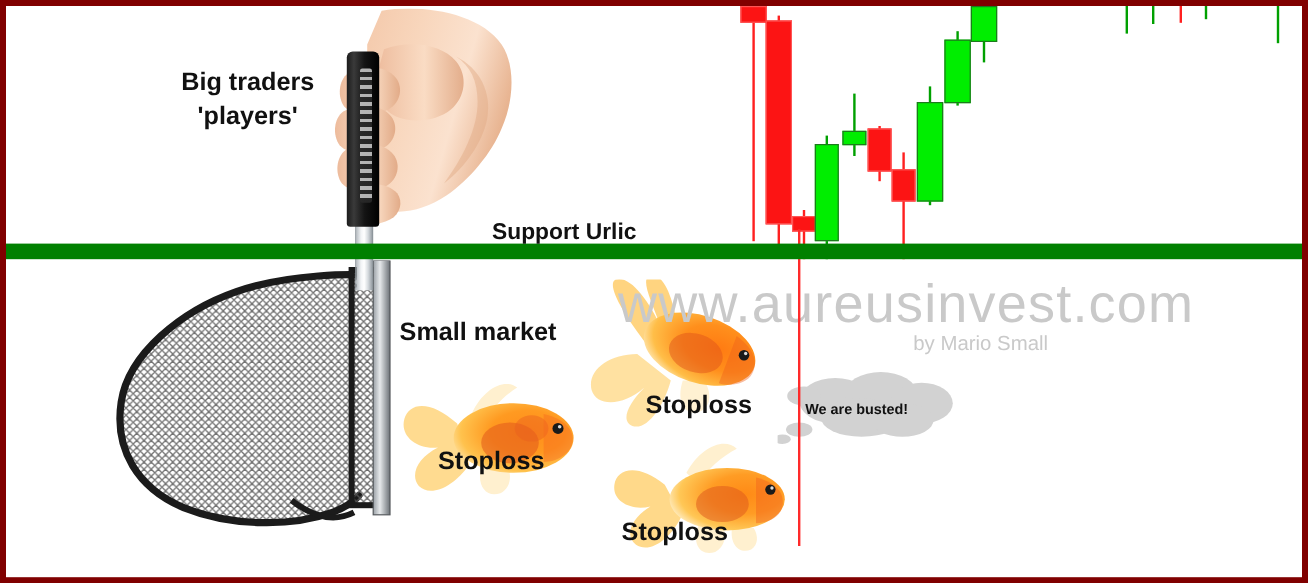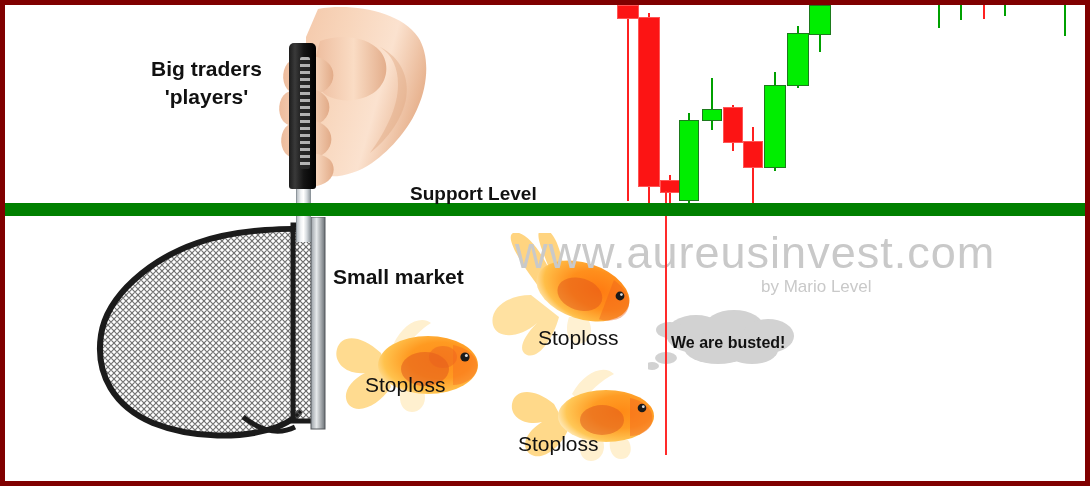--- a/index.html
+++ b/index.html
@@ -120,41 +120,41 @@
     position:absolute;
     left:88px;top:212px;
     width:250px;height:230px;
     z-index:18;
   }
 
   
   .fish{position:absolute;z-index:24;}
   .fish-label{
     position:absolute;
-    font-size:21px;font-weight:normal;color:#111;
+    font-size:21px;font-weight:bold;color:#111;
     z-index:27;white-space:nowrap;
   }
   .small-traders{
     position:absolute;
     left:328px;top:260px;
     font-size:21px;font-weight:bold;color:#111;
     z-index:27;white-space:nowrap;
   }
 
   
   .bubble{
     position:absolute;
     left:643px;top:303px;
     width:160px;height:62px;
     z-index:26;
   }
   .bubble-text{
     position:absolute;
     left:666px;top:329px;
-    font-size:16px;font-weight:bold;color:#111;
+    font-size:12px;font-weight:bold;color:#111;
     z-index:29;white-space:nowrap;
   }
 </style>
 </head>
 <body>
 
 <div id="canvas" style="border-color: rgb(128, 0, 0);">
 
   <div class="chart" id="chart">
       <div class="candle down" style="left: 612px; width: 22px; top: 0px; height: 211px;">
@@ -210,21 +210,21 @@
         <div class="wick" style="top: 0px; height: 11px;"></div>
       </div>
       <div class="candle up" style="left: 1058px; width: 4px; top: 0px; height: 211px;">
         <div class="wick" style="top: 0px; height: 31px;"></div>
       </div>
     </div>
 
   <div class="breakline" id="breakline" style="left: 660px; top: 186px; height: 264px; background: rgb(255, 42, 42);"></div>
 
   <div class="support-line" style="background: rgb(0, 128, 0);"></div>
-  <div class="support-label">Support Level</div>
+  <div class="support-label">Support Urlic</div>
 
   <div style="position:absolute;left:146px;top:50px;z-index:27;">
     <div style="font-size:21px;font-weight:bold;color:#111;line-height:1.35;text-align:center;">Big traders</div>
     <div style="font-size:21px;font-weight:bold;color:#111;line-height:1.35;text-align:center;">'players'</div>
   </div>
 
   <div class="handle-shaft"></div>
   <div class="grip"></div>
 
   <svg class="hand" viewBox="0 0 168 190">
@@ -291,21 +291,21 @@
     <rect x="200" y="8" width="22" height="196" fill="url(#mesh)" opacity="0.9"></rect>
     <rect x="200" y="8" width="22" height="196" fill="none" stroke="#1b1b1b" stroke-width="5"></rect>
 
     <rect x="218" y="0" width="14" height="212" fill="url(#rim)"></rect>
     <rect x="218" y="0" width="14" height="212" fill="none" stroke="#55595d" stroke-width="1"></rect>
 
     <path d="M150 200 C168 214 186 218 202 210" fill="none" stroke="#1b1b1b" stroke-width="5"></path>
   </svg>
 
   <div class="wm wm-main">www.aureusinvest.com</div>
-  <div class="wm wm-sub">by Mario Level</div>
+  <div class="wm wm-sub">by Mario Small</div>
 
   <svg class="fish" style="left:330px;top:300px;width:160px;height:120px;" viewBox="0 0 160 120">
     <defs>
       <radialGradient id="g1" cx="0.62" cy="0.42" r="0.7">
         <stop offset="0%" stop-color="#ff8c1a"></stop>
         <stop offset="45%" stop-color="#ff9a21"></stop>
         <stop offset="80%" stop-color="#ffc24d"></stop>
         <stop offset="100%" stop-color="#ffe7b0"></stop>
       </radialGradient>
     </defs>

